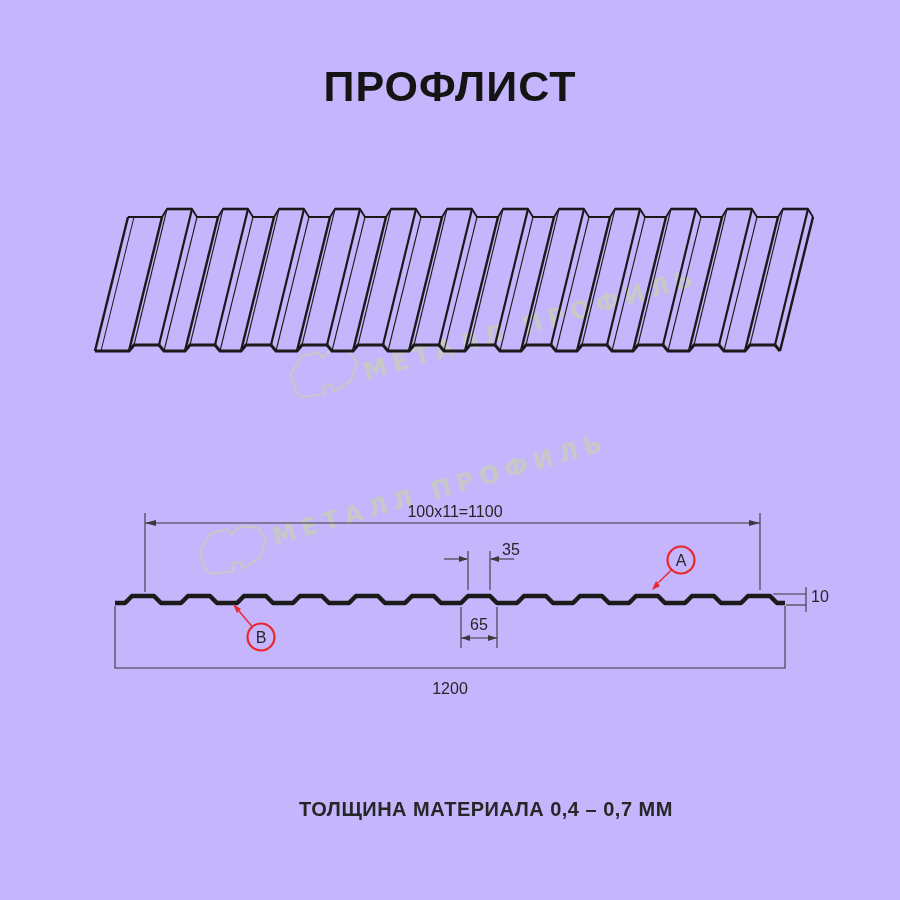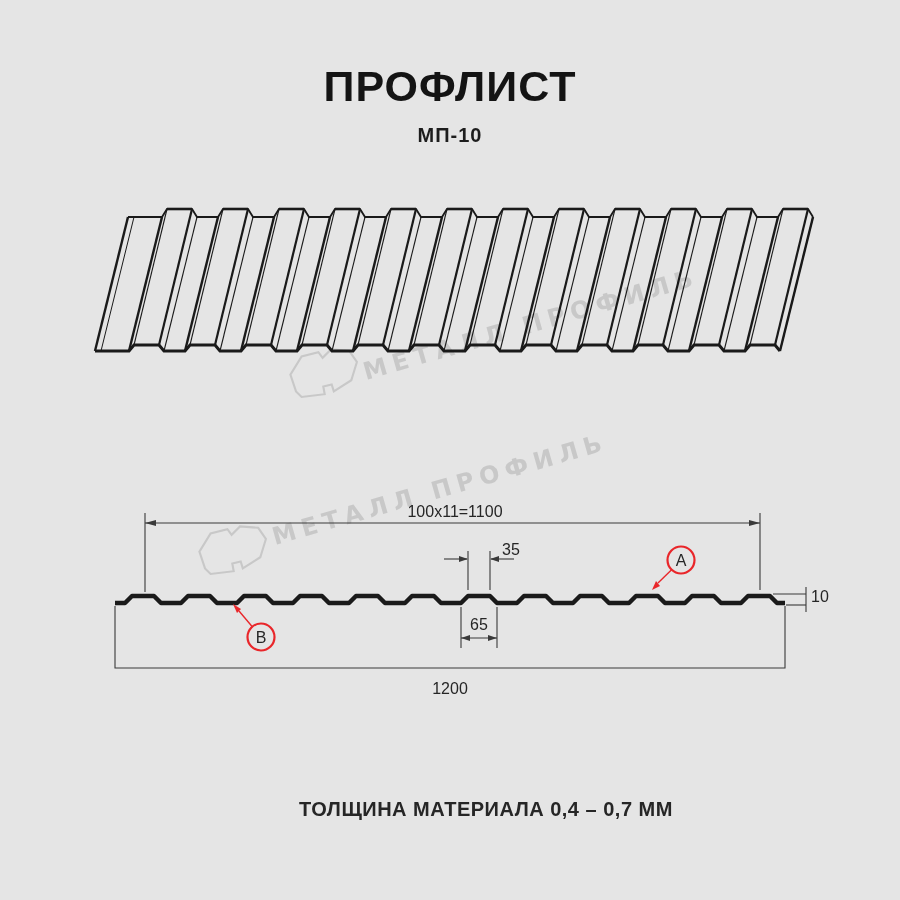--- a/index.html
+++ b/index.html
@@ -1,37 +1,36 @@
 <!DOCTYPE html>
 <html><head>
 <meta charset="utf-8">
 <style>
   html,body{margin:0;padding:0;background:#fff;}
-  .page{position:relative;width:900px;height:900px;background:#e5e5e5;overflow:hidden;
+  .page{position:relative;width:900px;height:900px;background:#c4b5fd;overflow:hidden;
         font-family:"Liberation Sans","DejaVu Sans",sans-serif;}
   .title{position:absolute;top:62px;left:0;width:900px;text-align:center;
          font-size:43px;font-weight:800;letter-spacing:1px;color:#141414;}
   .subtitle{position:absolute;top:124px;left:0;width:900px;text-align:center;
          font-size:20px;font-weight:600;letter-spacing:1px;color:#1d1d1d;}
   .caption{position:absolute;top:798px;left:0;width:900px;text-align:center;
          font-size:20px;font-weight:600;letter-spacing:0.5px;color:#262626;margin-left:36px;}
   svg{position:absolute;top:0;left:0;}
   .blk{stroke:#1a1a1a;fill:none;}
   .dimline{stroke:#3a3a3a;stroke-width:1.1;fill:none;}
   .dimtxt{font-family:"Liberation Sans","DejaVu Sans",sans-serif;font-size:16px;fill:#262626;}
   .wmtxt{font-family:"DejaVu Sans","Liberation Sans",sans-serif;font-weight:bold;
          font-size:24px;letter-spacing:6px;fill:#c8c8c8;}
 </style>
 </head>
 <body>
 
 <div class="page">
 
   <div class="title">ПРОФЛИСТ</div>
-  <div class="subtitle">МП-10</div>
 
   <svg width="900" height="900" viewBox="0 0 900 900">
     <defs>
       <g id="ribdef">
         <line x1="129" y1="351" x2="162" y2="217" stroke-width="2.4"></line>
         <line x1="134" y1="345" x2="167" y2="209" stroke-width="1.1"></line>
         <line x1="159" y1="345" x2="192" y2="209" stroke-width="2.2"></line>
         <line x1="164" y1="351" x2="197" y2="217" stroke-width="1.1"></line>
         <line x1="167" y1="209" x2="192" y2="209" stroke-width="2.6"></line>
       </g>

